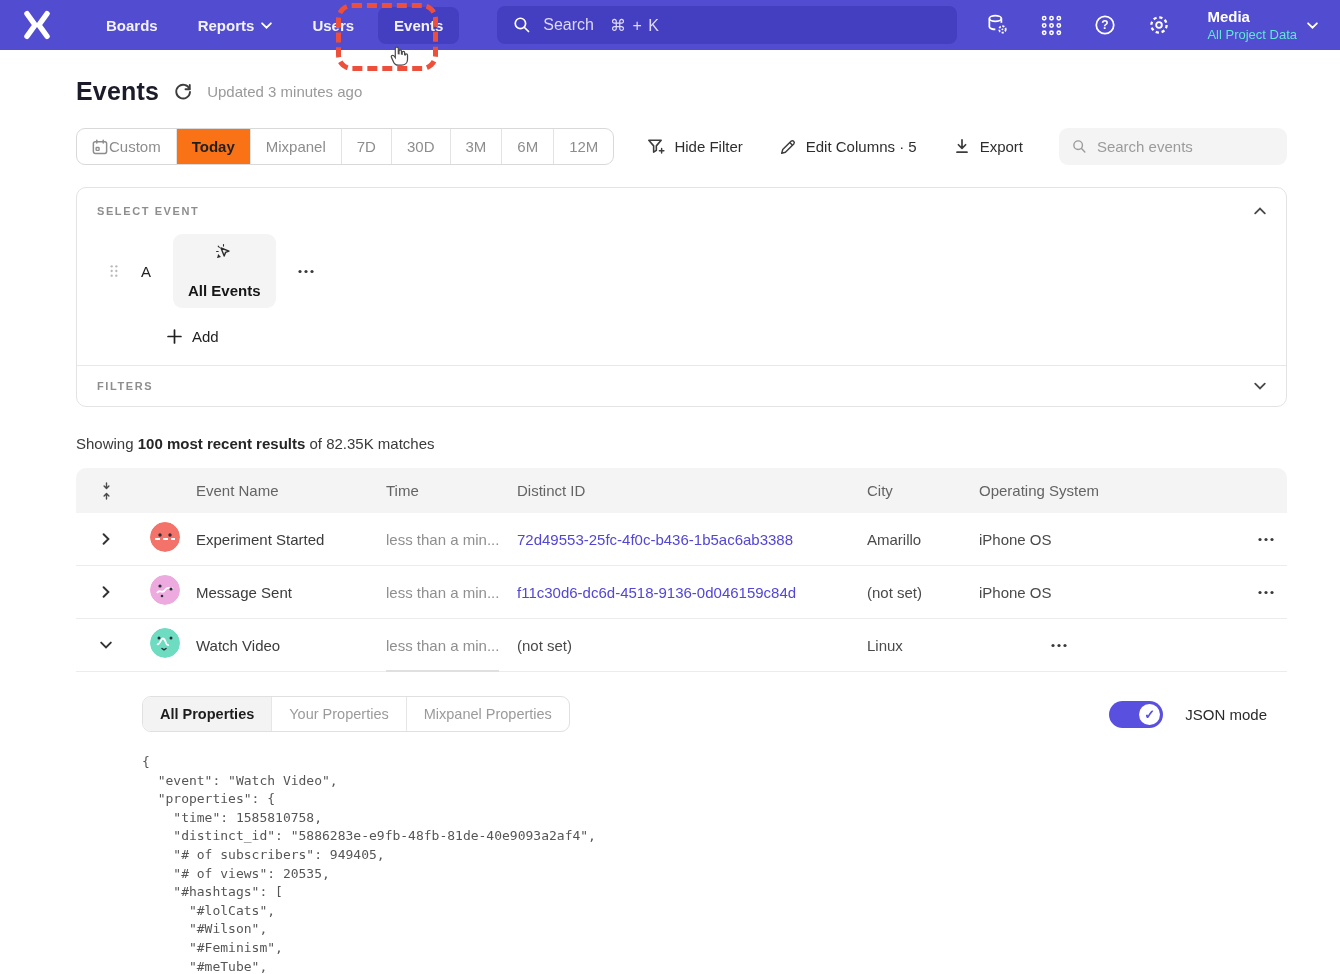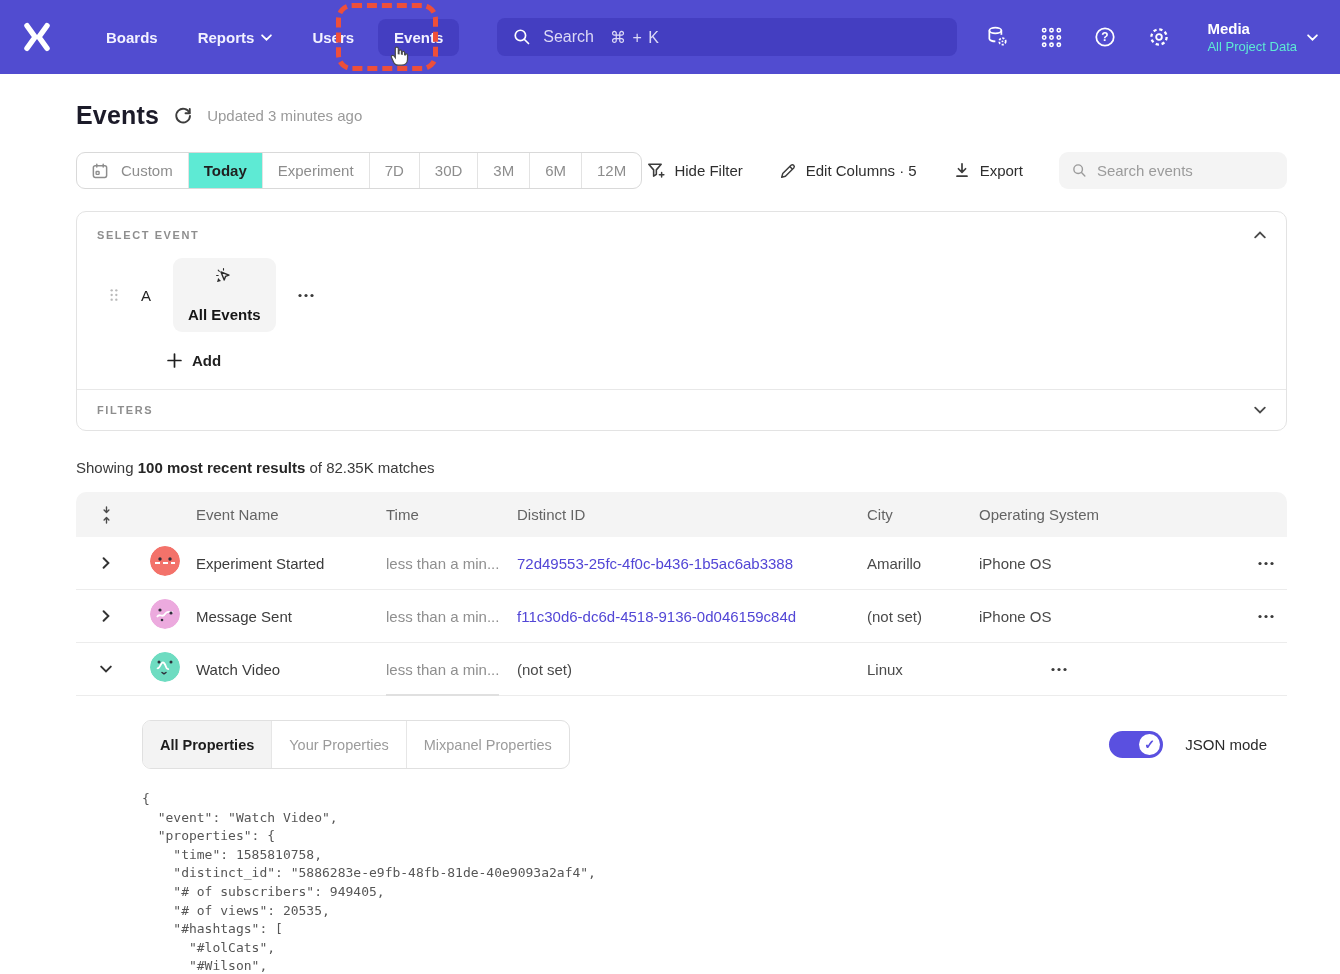--- a/index.html
+++ b/index.html
@@ -1,20 +1,20 @@
 <!DOCTYPE html>
 <html><head>
 <meta charset="utf-8">
 <style>
   * { margin:0; padding:0; box-sizing:border-box; }
   html,body { width:1340px; height:974px; overflow:hidden; background:#fff;
     font-family:"Liberation Sans", sans-serif; color:#2d2d2d; }
 
   
-  .nav { position:relative; height:74px; background:#514cd0; display:flex; align-items:center;
+  .nav { position:relative; height:50px; background:#514cd0; display:flex; align-items:center;
          padding:0 22px; color:#fff; }
   .nav-logo { width:30px; height:30px; flex:0 0 auto; margin-right:38px; }
   .nav-items { display:flex; align-items:center; gap:8px; }
   .nav-item { display:flex; align-items:center; gap:7px; padding:10px 16px; border-radius:8px;
               font-size:15px; font-weight:600; color:#f2f1ff; cursor:pointer; white-space:nowrap; }
   .nav-item.active { background:#443ec1; }
   .nav-search { display:flex; align-items:center; gap:12px; background:#443ec1; border-radius:8px;
                 height:38px; width:460px; margin-left:38px; padding:0 16px; color:#dcd9f6; font-size:16px; }
   .nav-search .sc { margin-left:4px; letter-spacing:1px; }
   .nav-right { margin-left:auto; display:flex; align-items:center; gap:30px; }
@@ -30,24 +30,24 @@
 
   
   .page { padding:0 53px 0 76px; }
   .title-row { display:flex; align-items:center; margin-top:27px; gap:14px; }
   .page-title { font-size:25px; font-weight:700; color:#1c1b29; letter-spacing:.2px; }
   .refresh-btn { width:20px; height:20px; color:#3d3d3d; cursor:pointer; }
   .updated { font-size:15px; color:#9a9a9a; }
 
   .toolbar { display:flex; align-items:center; justify-content:space-between; margin-top:22px; }
   .seg-group { display:flex; border:1px solid #d9d9d9; border-radius:9px; overflow:hidden; height:37px; background:#fff; }
-  .seg { display:flex; align-items:center; gap:13px; padding:0 15px; font-size:15px; color:#8d8d8d;
+  .seg { display:flex; align-items:center; gap:1px; padding:0 15px; font-size:15px; color:#8d8d8d;
          border-right:1px solid #e3e3e3; cursor:pointer; white-space:nowrap; }
   .seg:last-child { border-right:none; }
-  .seg.active { background:#5eead4; color:#1f1f1f; font-weight:700; }
+  .seg.active { background:#f97316; color:#1f1f1f; font-weight:700; }
   .actions { display:flex; align-items:center; gap:36px; }
   .action-btn { display:flex; align-items:center; gap:9px; font-size:15px; color:#2e2e2e; font-weight:500; cursor:pointer; white-space:nowrap; }
   .action-btn svg { color:#3c3c3c; }
   .search-events { display:flex; align-items:center; gap:10px; background:#f4f4f4; border-radius:9px;
                    height:37px; width:228px; padding:0 13px; }
   .search-events input { border:none; outline:none; background:transparent; font-size:15px; width:100%;
                          font-family:"Liberation Sans", sans-serif; color:#333; }
   .search-events input::placeholder { color:#9b9b9b; }
 
   
@@ -56,21 +56,21 @@
   .qb-head { display:flex; align-items:center; justify-content:space-between; }
   .qb-label { font-size:11px; letter-spacing:1.6px; color:#8e8e8e; font-weight:600; }
   .qb-chevron { color:#4a4a4a; cursor:pointer; }
   .qb-row { display:flex; align-items:center; margin-top:17px; padding-left:12px; gap:22px; }
   .drag-handle { color:#b9b9b9; cursor:grab; }
   .row-letter { font-size:15px; color:#232323; }
   .event-chip { display:flex; align-items:center; gap:21px; background:#f4f4f4; border-radius:9px;
                 padding:9px 15px; font-size:15px; font-weight:700; color:#161616; cursor:pointer;flex-direction:column; }
   .more-dots { color:#3a3a3a; cursor:pointer; display:flex; align-items:center; }
   .add-btn { display:flex; align-items:center; gap:10px; margin-top:20px; margin-left:70px;
-             font-size:15px; color:#1f1f1f; font-weight:700; cursor:pointer; }
+             font-size:15px; color:#1f1f1f; font-weight:400; cursor:pointer; }
   .qb-divider { border-top:1px solid #e8e8e8; }
   .qb-filters { display:flex; align-items:center; justify-content:space-between; padding:14px 20px; cursor:pointer; }
 
   
   .results-line { margin-top:28px; font-size:15px; color:#3a3a3a; }
   .results-line b { font-weight:700; color:#262626; }
 
   
   .table { margin-top:16px; border-radius:10px 10px 0 0; overflow:hidden; }
   .tgrid { display:grid; grid-template-columns:60px 60px 190px 131px 350px 112px 207px 1fr; align-items:center; }
@@ -84,21 +84,21 @@
   .c-id   { color:#5246d6; cursor:pointer; }
   .c-city, .c-os { color:#4a4a4a; }
   .row-chevron { color:#333; }
   .avatar { width:30px; height:30px; border-radius:50%; margin-left:14px; }
   .row-more { display:flex; justify-content:flex-start; padding-left:72px; color:#3a3a3a; cursor:pointer; }
 
   
   .detail { position:relative; background:#fff; padding:24px 20px 0 66px; }
   .time-underline { position:absolute; left:310px; top:-2px; width:113px; height:2px; background:#e0e0e0; }
   .detail-top { display:flex; align-items:center; justify-content:space-between; }
-  .tab-group { display:flex; border:1px solid #e0e0e0; border-radius:9px; overflow:hidden; height:49px; background:#fff; }
+  .tab-group { display:flex; border:1px solid #e0e0e0; border-radius:9px; overflow:hidden; height:36px; background:#fff; }
   .tab { display:flex; align-items:center; padding:0 17px; font-size:14.5px; color:#9b9b9b;
          border-right:1px solid #e6e6e6; cursor:pointer; white-space:nowrap; }
   .tab:last-child { border-right:none; }
   .tab.active { background:#f3f3f3; color:#1d1d1d; font-weight:700; }
   .json-mode { display:flex; align-items:center; gap:22px; }
   .toggle { width:54px; height:27px; border-radius:14px; background:#5a50e0; position:relative; cursor:pointer; }
   .toggle-knob { position:absolute; right:3px; top:3px; width:21px; height:21px; border-radius:50%;
                  background:#fff; display:flex; align-items:center; justify-content:center;
                  color:#5a50e0; font-size:13px; font-weight:700; }
   .json-label { font-size:15px; color:#2b2b2b; }
@@ -212,21 +212,21 @@
           <rect x="1.2" y="2.4" width="11.6" height="10.2" rx="1.6" fill="none" stroke="#8d8d8d" stroke-width="1.3"></rect>
           <path d="M4.2 1v2.6M9.8 1v2.6" stroke="#8d8d8d" stroke-width="1.3" stroke-linecap="round"></path>
           <rect x="3.6" y="7.4" width="2.6" height="2.6" rx="0.5" fill="none" stroke="#8d8d8d" stroke-width="1.2"></rect>
         </svg>
         <span>Custom</span>
       </div>
       <div class="seg active">
           <span>Today</span>
         </div>
       <div class="seg">
-          <span>Experiment</span>
+          <span>Mixpanel</span>
         </div>
       <div class="seg">
           <span>7D</span>
         </div>
       <div class="seg">
           <span>30D</span>
         </div>
       <div class="seg">
           <span>3M</span>
         </div>

